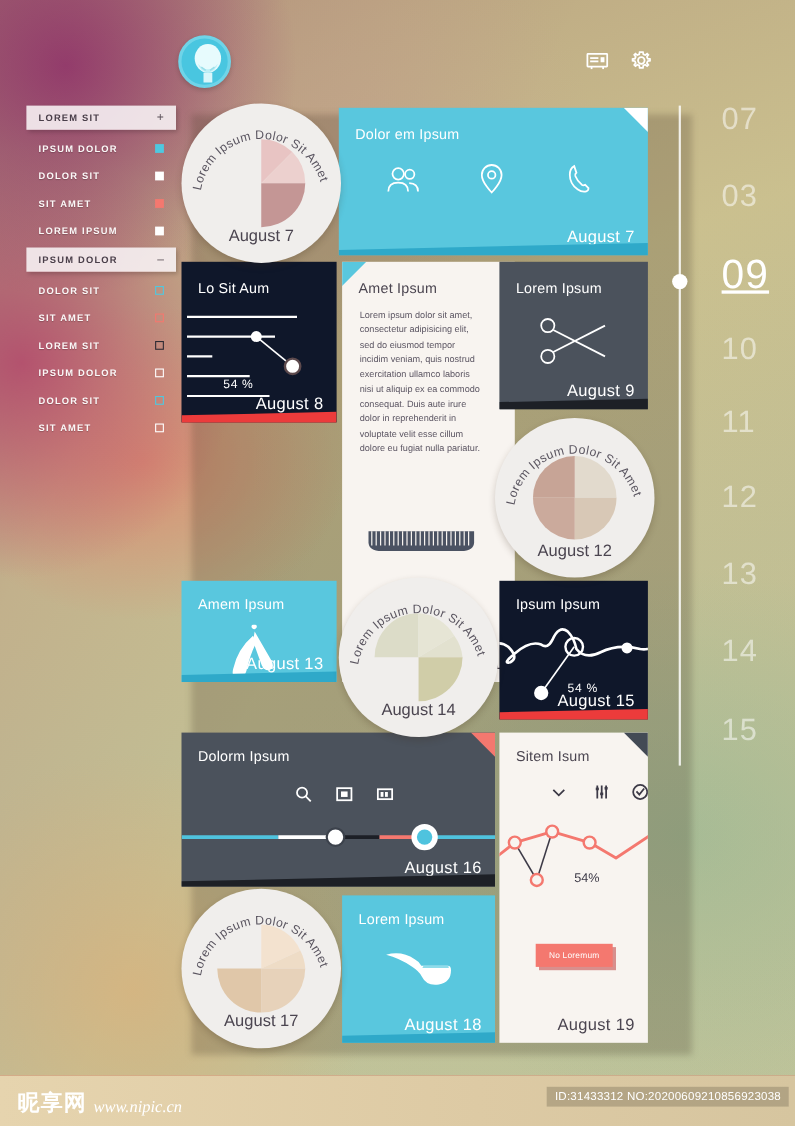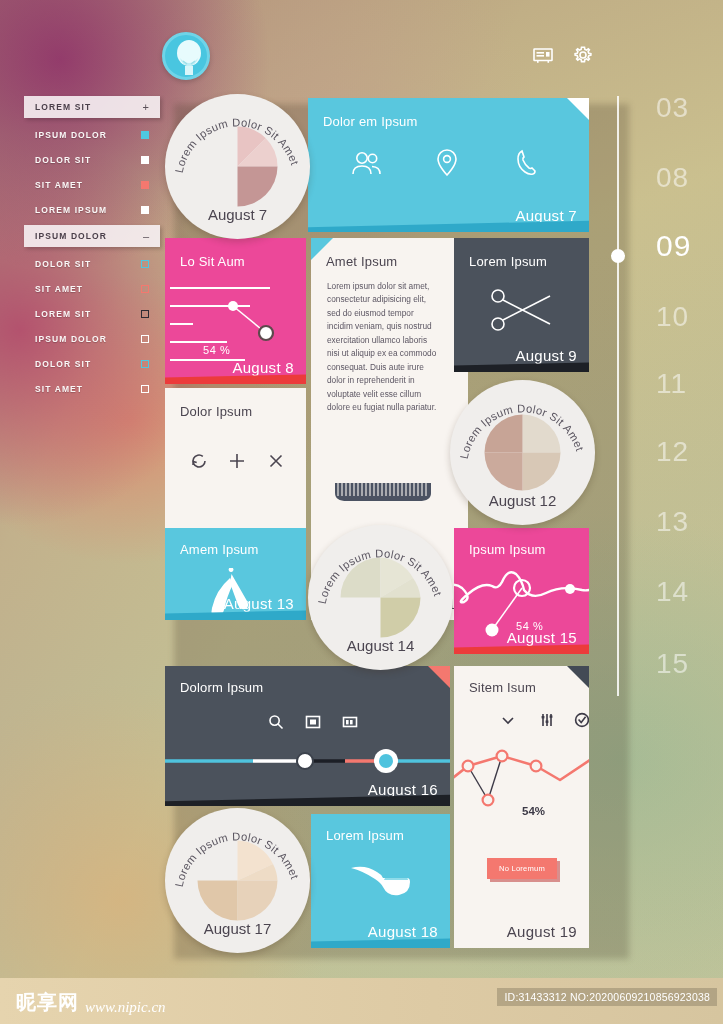--- a/index.html
+++ b/index.html
@@ -76,21 +76,21 @@
   #board-shadow{
     position:absolute; left:174px; top:104px; width:455px; height:855px;
     background:rgba(60,45,30,0.22); filter:blur(3px); z-index:5;
   }
   .card { position:absolute; overflow:hidden; }
   .title { font-size:13px; font-weight:400; letter-spacing:0.2px; }
   .date  { position:absolute; right:12px; bottom:8px; font-size:15px; font-weight:300; letter-spacing:0.3px; }
 
   
   .c-cyan  { background:#59c7de; color:#fff; }
-  .c-red   { background:#ec4899; color:#fff;text-decoration:underline; }
+  .c-red   { background:#0f172a; color:#fff;text-decoration:underline; }
   .c-dark  { background:#4b525c; color:#fff; }
   .c-light { background:#f8f4f0; color:#4b4550; }
 
   .fold-wt{ position:absolute; right:0; top:0; width:0;height:0;
     border-left:22px solid transparent; border-top:22px solid #fff; }
   .fold-cy{ position:absolute; left:0; top:0; width:0;height:0;
     border-right:22px solid transparent; border-top:22px solid #59c7de; }
   .fold-rd{ position:absolute; right:0; top:0; width:0;height:0;
     border-left:22px solid transparent; border-top:22px solid #f4786f; }
   .fold-dk{ position:absolute; right:0; top:0; width:0;height:0;
@@ -109,21 +109,21 @@
   .circ .cdate{ position:absolute; left:0; right:0; bottom:16px; text-align:center;
     font-size:15px; font-weight:300; color:#4b4550; }
   .arc-text{ position:absolute; left:0; top:0; width:145px; height:145px; }
   .arc-text text{ font-size:11.2px; fill:#5a5560; font-family:"Liberation Sans",sans-serif; letter-spacing:0.4px;}
 
   
   #timeline { position:absolute; left:600px; top:96px; width:120px; height:620px; z-index:18; }
   #tl-line{ position:absolute; left:17px; top:0; width:1.5px; height:600px; background:rgba(255,255,255,0.85); }
   #tl-dot{ position:absolute; left:11px; top:153px; width:14px; height:14px; border-radius:50%; background:#fff; }
   .tl-num{ position:absolute; left:56px; font-size:28px; font-weight:300; color:rgba(255,255,255,0.52); letter-spacing:1px;}
-  .tl-num.active{ color:#ffffff; font-size:30px; opacity:1; }
+  .tl-num.active{ color:#ffffff; font-size:37px; opacity:1;text-decoration:underline; }
 
   
   #footer{ position:absolute; left:0; top:978px; width:723px; height:46px; background:#ef4444; z-index:40;text-align:center;}
   #footer-grad{ position:absolute; left:0; top:0; width:723px; height:46px;
      background:linear-gradient(90deg,#e6d4ae 0%,#ddcaa4 60%,#d6c59f 100%); }
   #wm{ position:absolute; left:16px; top:11px; display:flex; align-items:flex-end; gap:6px;}
   #wm-cn{ font-size:20px; font-weight:bold; color:#ffffff; letter-spacing:1px; font-family:"DejaVu Sans",sans-serif;}
   #wm-url{ font-size:15px; color:#ffffff; font-style:italic; font-family:"Liberation Serif",serif; }
   #idbox{ position:absolute; right:6px; top:10px; background:rgba(150,136,110,0.55);
      padding:3px 7px; font-size:10.5px; color:#fff; letter-spacing:0.2px;}
@@ -307,40 +307,20 @@
         <circle class="ic" cx="10" cy="10" r="6" stroke-width="2.2"></circle>
         <circle class="ic" cx="10" cy="38" r="6" stroke-width="2.2"></circle>
         <path class="ic" stroke-width="2.2" d="M15 14 L62 38"></path>
         <path class="ic" stroke-width="2.2" d="M15 34 L62 10"></path>
       </svg>
     </div>
     <div class="date">August 9</div>
     <div class="edge dk"></div>
   </div>
 
-  <div class="card c-light" style="left:0px; top:296px; width:141px; height:232px;">
-    <div class="title" style="position:absolute;left:15px;top:16px;">Dolor Ipsum</div>
-    <div style="position:absolute;left:25px;top:64px;">
-      <svg width="18" height="18" viewBox="0 0 18 18" style="color:#4b4550">
-        <path class="ic" d="M15 9 a6 6 0 1 1 -2.2 -4.6"></path>
-        <path class="ic" d="M3 13 l0.4 -3.4 3.3 0.9"></path>
-      </svg>
-    </div>
-    <div style="position:absolute;left:63px;top:64px;">
-      <svg width="18" height="18" viewBox="0 0 18 18" style="color:#4b4550">
-        <path class="ic" d="M9 2 v14 M2 9 h14"></path>
-      </svg>
-    </div>
-    <div style="position:absolute;left:102px;top:64px;">
-      <svg width="18" height="18" viewBox="0 0 18 18" style="color:#4b4550">
-        <path class="ic" d="M3.5 3.5 l11 11 M14.5 3.5 l-11 11"></path>
-      </svg>
-    </div>
-    <div class="date">August 10</div>
-  </div>
 
   <div class="card c-cyan" style="left:0px; top:436px; width:141px; height:92px;">
     <div class="title" style="position:absolute;left:15px;top:14px;">Amem Ipsum</div>
     <div style="position:absolute;left:42px;top:40px;">
       <svg width="50" height="54" viewBox="0 0 50 54">
         <path d="M24 4 a2.4 2.4 0 1 1 0.1 0 M24.5 6 L40 33 q3 6 -2 8 q-4 1.5 -7 -4 L23 15z" fill="#fff"></path>
         <path d="M23 10 q-14 12 -18 30 q-2 8 4 9 q6 0 8 -7 q3 -14 9 -26z" fill="#fff"></path>
       </svg>
     </div>
     <div class="date">August 13</div>
@@ -434,21 +414,21 @@
     </div>
     <svg width="175" height="86" viewBox="0 0 175 86" style="position:absolute;left:-14px;top:72px;">
       <path d="M0 50 L28 28 L62 18 L96 28 L120 42 L150 22 L175 12" stroke="#f4786f" stroke-width="2.6" fill="none" stroke-linejoin="round"></path>
       <line x1="28" y1="28" x2="48" y2="62" stroke="#3d3a47" stroke-width="1.4"></line>
       <line x1="62" y1="18" x2="48" y2="62" stroke="#3d3a47" stroke-width="1.4"></line>
       <circle cx="28" cy="28" r="5.4" fill="#f8f4f0" stroke="#f4786f" stroke-width="2.2"></circle>
       <circle cx="62" cy="18" r="5.4" fill="#f8f4f0" stroke="#f4786f" stroke-width="2.2"></circle>
       <circle cx="96" cy="28" r="5.4" fill="#f8f4f0" stroke="#f4786f" stroke-width="2.2"></circle>
       <circle cx="48" cy="62" r="5.4" fill="#f8f4f0" stroke="#f4786f" stroke-width="2.2"></circle>
     </svg>
-    <div style="position:absolute;left:68px;top:127px;font-size:11.5px;color:#3d3a47;font-weight:700;margin-top:12px;">54%</div>
+    <div style="position:absolute;left:68px;top:127px;font-size:11.5px;color:#3d3a47;font-weight:400;">54%</div>
     <div style="position:absolute;left:33px;top:192px;width:70px;height:21px;background:#f4786f;
                 box-shadow:3px 3px 0 rgba(190,60,60,0.55);display:flex;align-items:center;justify-content:center;
                 font-size:7.6px;color:#fff;letter-spacing:0.2px;cursor:pointer;">No Loremum</div>
     <div class="date">August 19</div>
   </div>
 
   <div class="circ" style="left:0px; top:2px;">
     <svg class="arc-text" viewBox="0 0 145 145">
       <defs>
           <path id="arc7" d="M 17 86 A 56 56 0 0 1 128 78"></path>
@@ -509,22 +489,22 @@
       <path d="M72.5 72.5 L72.5 112.5 A40 40 0 0 1 32.5 72.5 Z" fill="#e0c7a9"></path>
     </svg>
     <div class="cdate">August 17</div>
   </div>
 
 </div>
 
 <div id="timeline">
   <div id="tl-line"></div>
   <div id="tl-dot"></div>
-  <div class="tl-num" style="top:-4px">03</div>
-  <div class="tl-num" style="top:66px">08</div>
+  <div class="tl-num" style="top:-4px">07</div>
+  <div class="tl-num" style="top:66px">03</div>
   <div class="tl-num active" style="top:133px">09</div>
   <div class="tl-num" style="top:205px">10</div>
   <div class="tl-num" style="top:272px">11</div>
   <div class="tl-num" style="top:340px">12</div>
   <div class="tl-num" style="top:410px">13</div>
   <div class="tl-num" style="top:480px">14</div>
   <div class="tl-num" style="top:552px">15</div>
 </div>
 
 <div id="footer">

